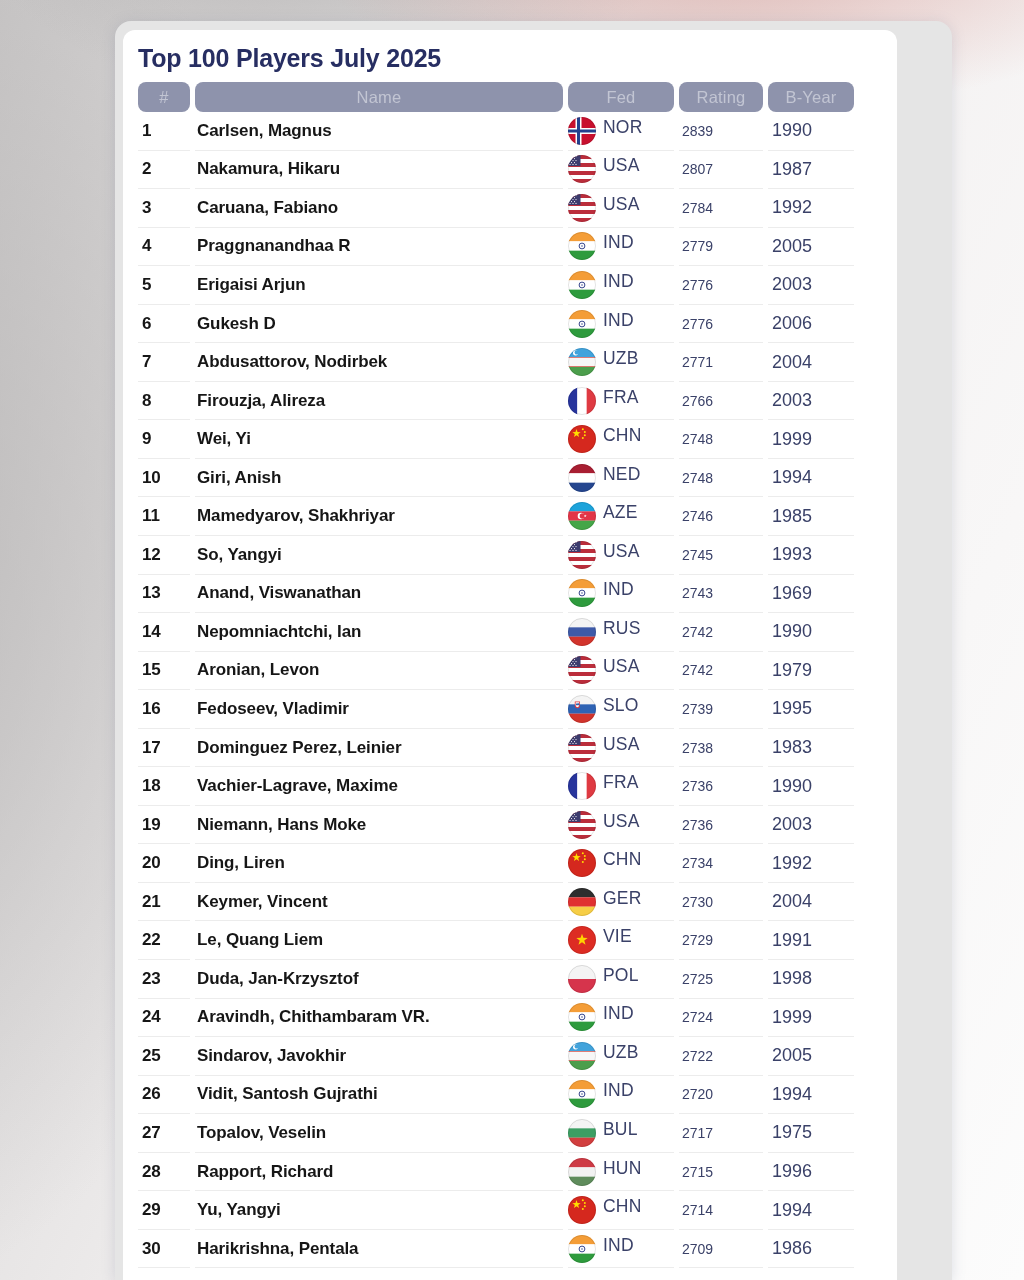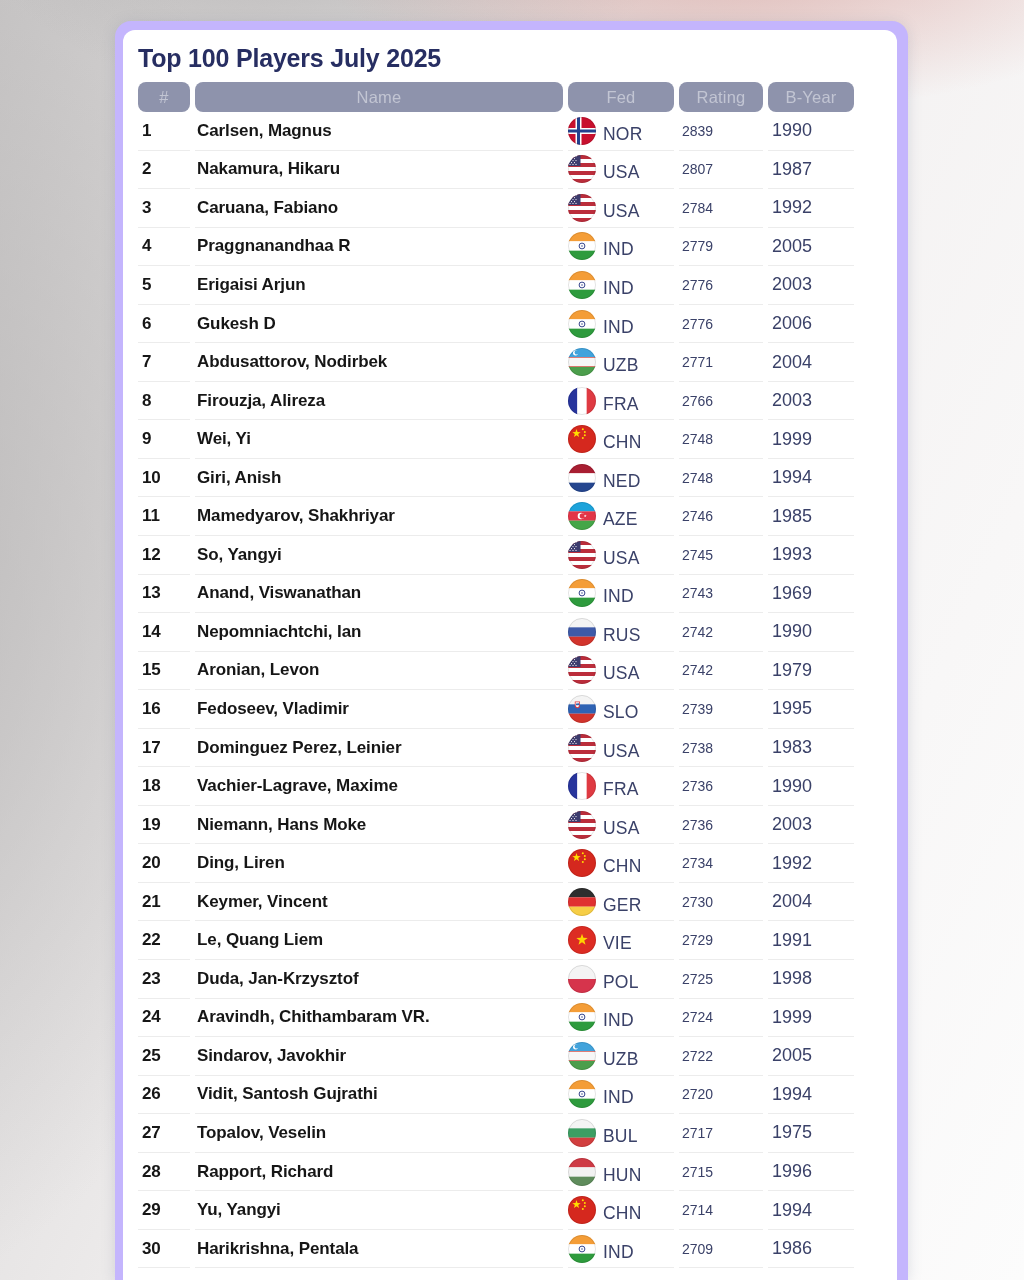--- a/index.html
+++ b/index.html
@@ -11,22 +11,23 @@
   .page-bg{
     position:absolute;inset:0;
     background:
       radial-gradient(640px 240px at 73% -4%, rgba(212,146,140,0.60), rgba(212,146,140,0) 68%),
       radial-gradient(520px 300px at 32% -8%, rgba(150,148,148,0.55), rgba(150,148,148,0) 70%),
       radial-gradient(820px 1250px at -18% 42%, rgba(184,182,182,0.95), rgba(184,182,182,0) 62%),
       linear-gradient(115deg,#c9c7c7 0%,#e2e0e0 28%,#f4f2f2 55%,#fcfcfc 100%);
   }
   .frame{
     position:absolute;left:115px;top:21px;width:793px;height:1259px;
-    background:#c4b5fd;border-radius:16px 16px 0 0;
+    background:#e5e5e5;border-radius:16px 16px 0 0;
     box-shadow:0 2px 14px rgba(110,120,145,0.22);
+    padding-left:44px;
   }
   .card{
     position:absolute;left:8px;top:9px;width:774px;height:1250px;
     background:#ffffff;border-radius:12px 12px 0 0;
     padding:6px 0 0 14px;box-sizing:border-box;
   }
   .title{
     font-size:25px;font-weight:700;color:#272e62;
     margin:8px 0 9px 1px;letter-spacing:-0.2px;
   }
@@ -44,21 +45,21 @@
   tbody td{
     height:38.55px;box-sizing:border-box;border-bottom:1px solid #ececec;
     vertical-align:middle;font-size:17px;padding:0;
   }
   td.c-rank span,td.c-name span{color:#161616;font-weight:700;letter-spacing:-0.1px;}
   td.c-rank{padding-left:4px;}
   td.c-name{padding-left:2px;margin-top:12px;}
   td.c-fed,td.c-rating,td.c-byear{color:#3a4168;}
   td.c-rating{padding-left:3px;font-size:14px;}
   td.c-byear{padding-left:4px;font-size:18px;}
-  .fedwrap{display:flex;align-items:flex-end;gap:7px;}
+  .fedwrap{display:flex;align-items:flex-start;gap:7px;}
   .flag{display:inline-flex;width:28px;height:28px;flex:0 0 28px;}
   .fedcode{font-size:17.5px;color:#3a4168;letter-spacing:0.2px;}
 </style>
 </head>
 <body>
 
 <div class="page-bg"></div>
 
 <div class="frame">
   <div class="card">

